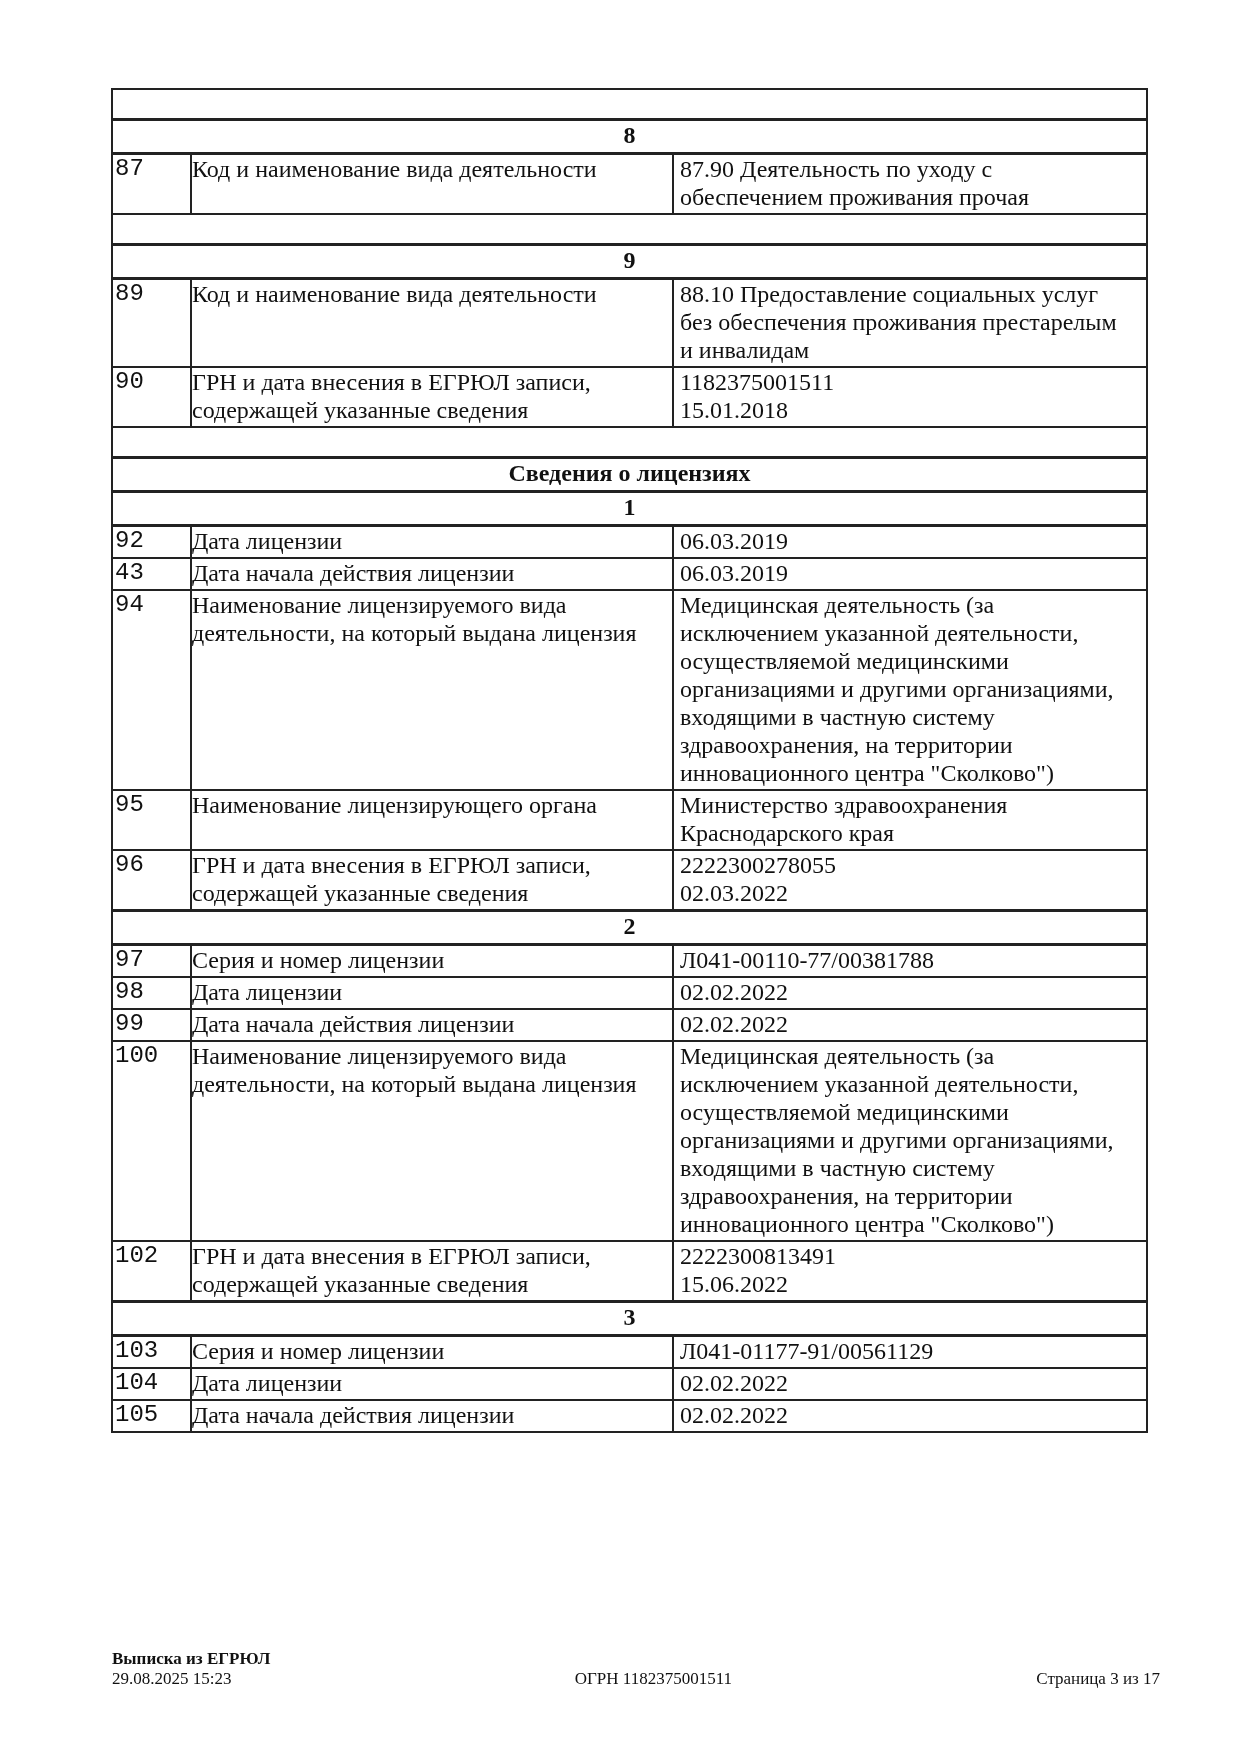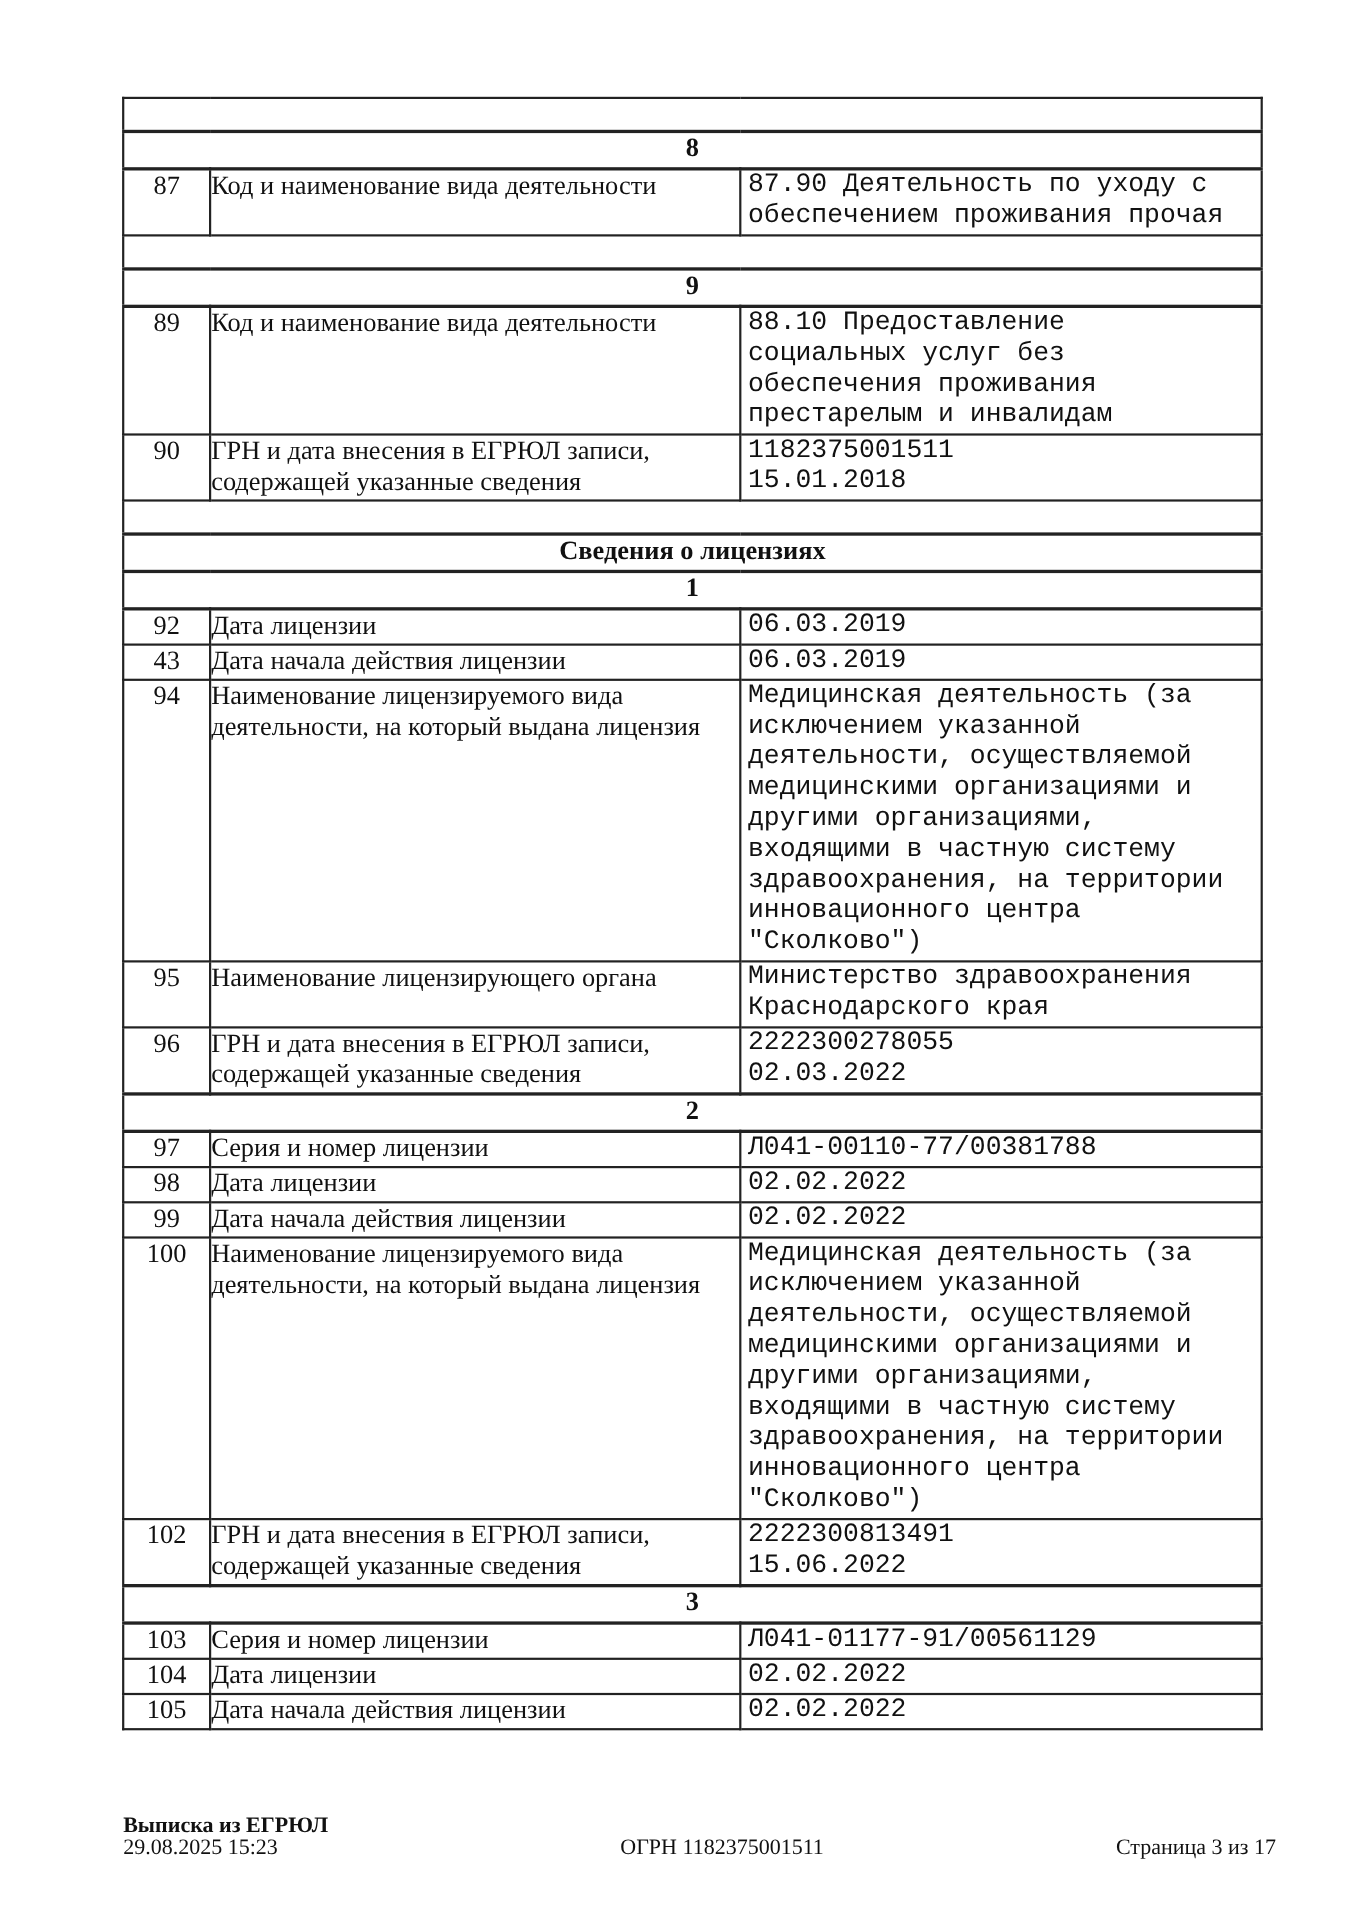--- a/index.html
+++ b/index.html
@@ -14,33 +14,33 @@
   }
   .doc-table td {
     border: 2px solid #222222;
     font-size: 24px; line-height: 28px;
     vertical-align: top; overflow: hidden;
     padding: 0 6px;
   }
   col.c-num   { width: 79px; }
   col.c-field { width: 482px; }
   col.c-value { width: 474px; }
-  td.num-cell   { text-align: center; padding: 0 2px 2px 2px; }
+  td.num-cell   { text-align: left; padding: 0 2px 2px 2px; font-family: Liberation Mono, monospace; }
   td.field-cell { padding: 0 8px 2px 0; }
-  td.value-cell { padding: 0 22px 2px 6px; font-family: Liberation Mono, monospace; }
+  td.value-cell { padding: 0 22px 2px 6px; }
   td.spacer-cell { height: 28px; }
   tr.hdr td {
     font-weight: bold; text-align: center; height: 29px;
     border-top: 3px solid #222222; border-bottom: 3px solid #222222;
     padding: 0 6px 2px 6px;
   }
   .page-footer {
     position: absolute; left: 112px; right: 80px; top: 1649px;
     display: flex; justify-content: space-between; align-items: flex-end;
-    font-size: 20px; line-height: 20px;
+    font-size: 17px; line-height: 20px;
   }
   .page-footer .bold { font-weight: bold; }
 </style>
 </head>
 <body>
 
 <table class="doc-table">
   <colgroup>
     <col class="c-num">
     <col class="c-field">

